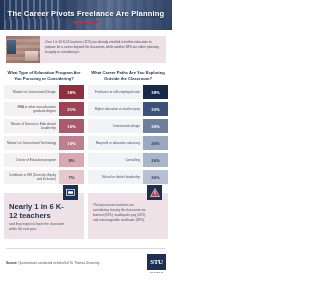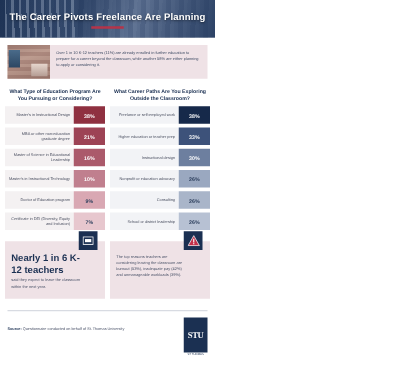--- a/index.html
+++ b/index.html
@@ -192,21 +192,21 @@
     font-size: 3.05px;
     color: #4a5268;
   }
   .source b { color: #1b3052; }
   .logo {
     width: 19px; height: 17px;
     position: relative;
     flex: 0 0 19px;
   }
   .logo-mark {
-    width: 19px; height: 28px;
+    width: 19px; height: 16px;
     background: #1b3052;
     position: relative;
     display:flex; align-items:center; justify-content:center;
     color:#fff; font-weight:bold; font-size:7px; letter-spacing:-.4px;
     font-family:"Liberation Serif", serif;
   }
   .logo-mark::before{
     content:""; position:absolute; left:0; top:0; width:100%; height:2px;
     background:#ffffff; opacity:.0;
   }

